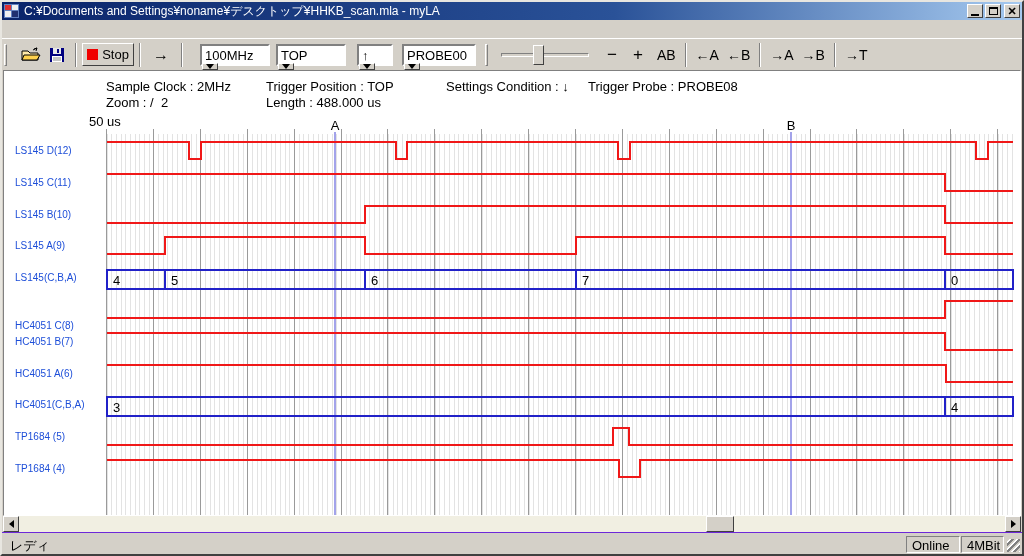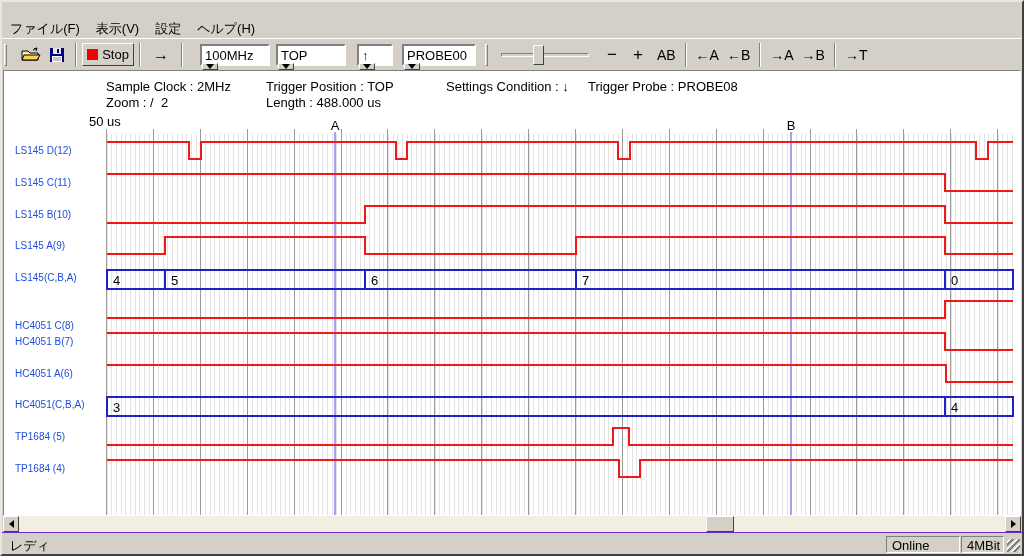--- a/index.html
+++ b/index.html
@@ -72,38 +72,51 @@
                border-left:5px solid #000; }
   .strack { position:relative; flex:1; }
   .sthumb { position:absolute; left:687px; top:0; width:28px; height:16px; background:#d4d0c8;
             border:1px solid; border-color:#fff #404040 #404040 #fff; }
   
   .statusbar { position:absolute; left:0; top:530px; width:1020px; height:22px;
                border-top:1px solid #6d28d9; font-size:13px; }
   .status-ready { position:absolute; left:8px; top:4px; }
   .spanel { position:absolute; top:3px; height:17px; border:1px solid;
             border-color:#808080 #fff #fff #808080; padding:1px 5px 0 5px; font-size:13px; }
-  .spanel.online { right:62px; width:74px; }
+  .spanel.online { right:62px; width:54px; }
   .spanel.mem { right:18px; width:43px; }
   .resize-grip { position:absolute; right:2px; bottom:2px; width:13px; height:13px;
                  background:repeating-linear-gradient(135deg, transparent 0 2px, #fff 2px 3px,
                  #808080 3px 5px); }
 </style>
 </head>
 <body>
 
 <div class="win">
 
-
-  <div class="menubar">
-    <div class="menu-item">ファイル(F)</div>
-    <div class="menu-item">表示(V)</div>
-    <div class="menu-item">設定</div>
-    <div class="menu-item">ヘルプ(H)</div>
+  <div class="titlebar">
+    <svg width="16" height="16">
+      <rect x="0" y="1" width="15" height="14" fill="#6080c0"></rect>
+      <rect x="1" y="2" width="6" height="5" fill="#e03030"></rect>
+      <rect x="8" y="2" width="6" height="5" fill="#f0f0f0"></rect>
+      <rect x="1" y="8" width="6" height="6" fill="#f0f0f0"></rect>
+      <rect x="8" y="8" width="6" height="6" fill="#203070"></rect>
+    </svg>
+    <div class="title-text">C:¥Documents and Settings¥noname¥デスクトップ¥HHKB_scan.mla - myLA</div>
+    <div class="tbtn">
+        <div class="glyph-min"></div>
+      </div>
+    <div class="tbtn">
+        <div class="glyph-max"></div>
+      </div>
+    <div class="tbtn" style="margin-left:3px">
+        <div class="glyph-close">✕</div>
+      </div>
   </div>
+
 
   <div class="toolbar">
     <div class="grip"></div>
     <div class="tbtn2 icon-btn" style="margin-left:8px">
       <svg width="20" height="16">
         <path d="M1 4 L7 4 L9 6 L17 6 L17 13 L1 13 Z" fill="#ffe9a8" stroke="#000" stroke-width="1"></path>
         <path d="M3 8 L19 8 L16 13 L1 13 Z" fill="#ffd24d" stroke="#000" stroke-width="1"></path>
         <path d="M12 3 L16 1 M16 1 L15 4 M16 1 L13 2" stroke="#000" stroke-width="1" fill="none"></path>
       </svg>
     </div>

